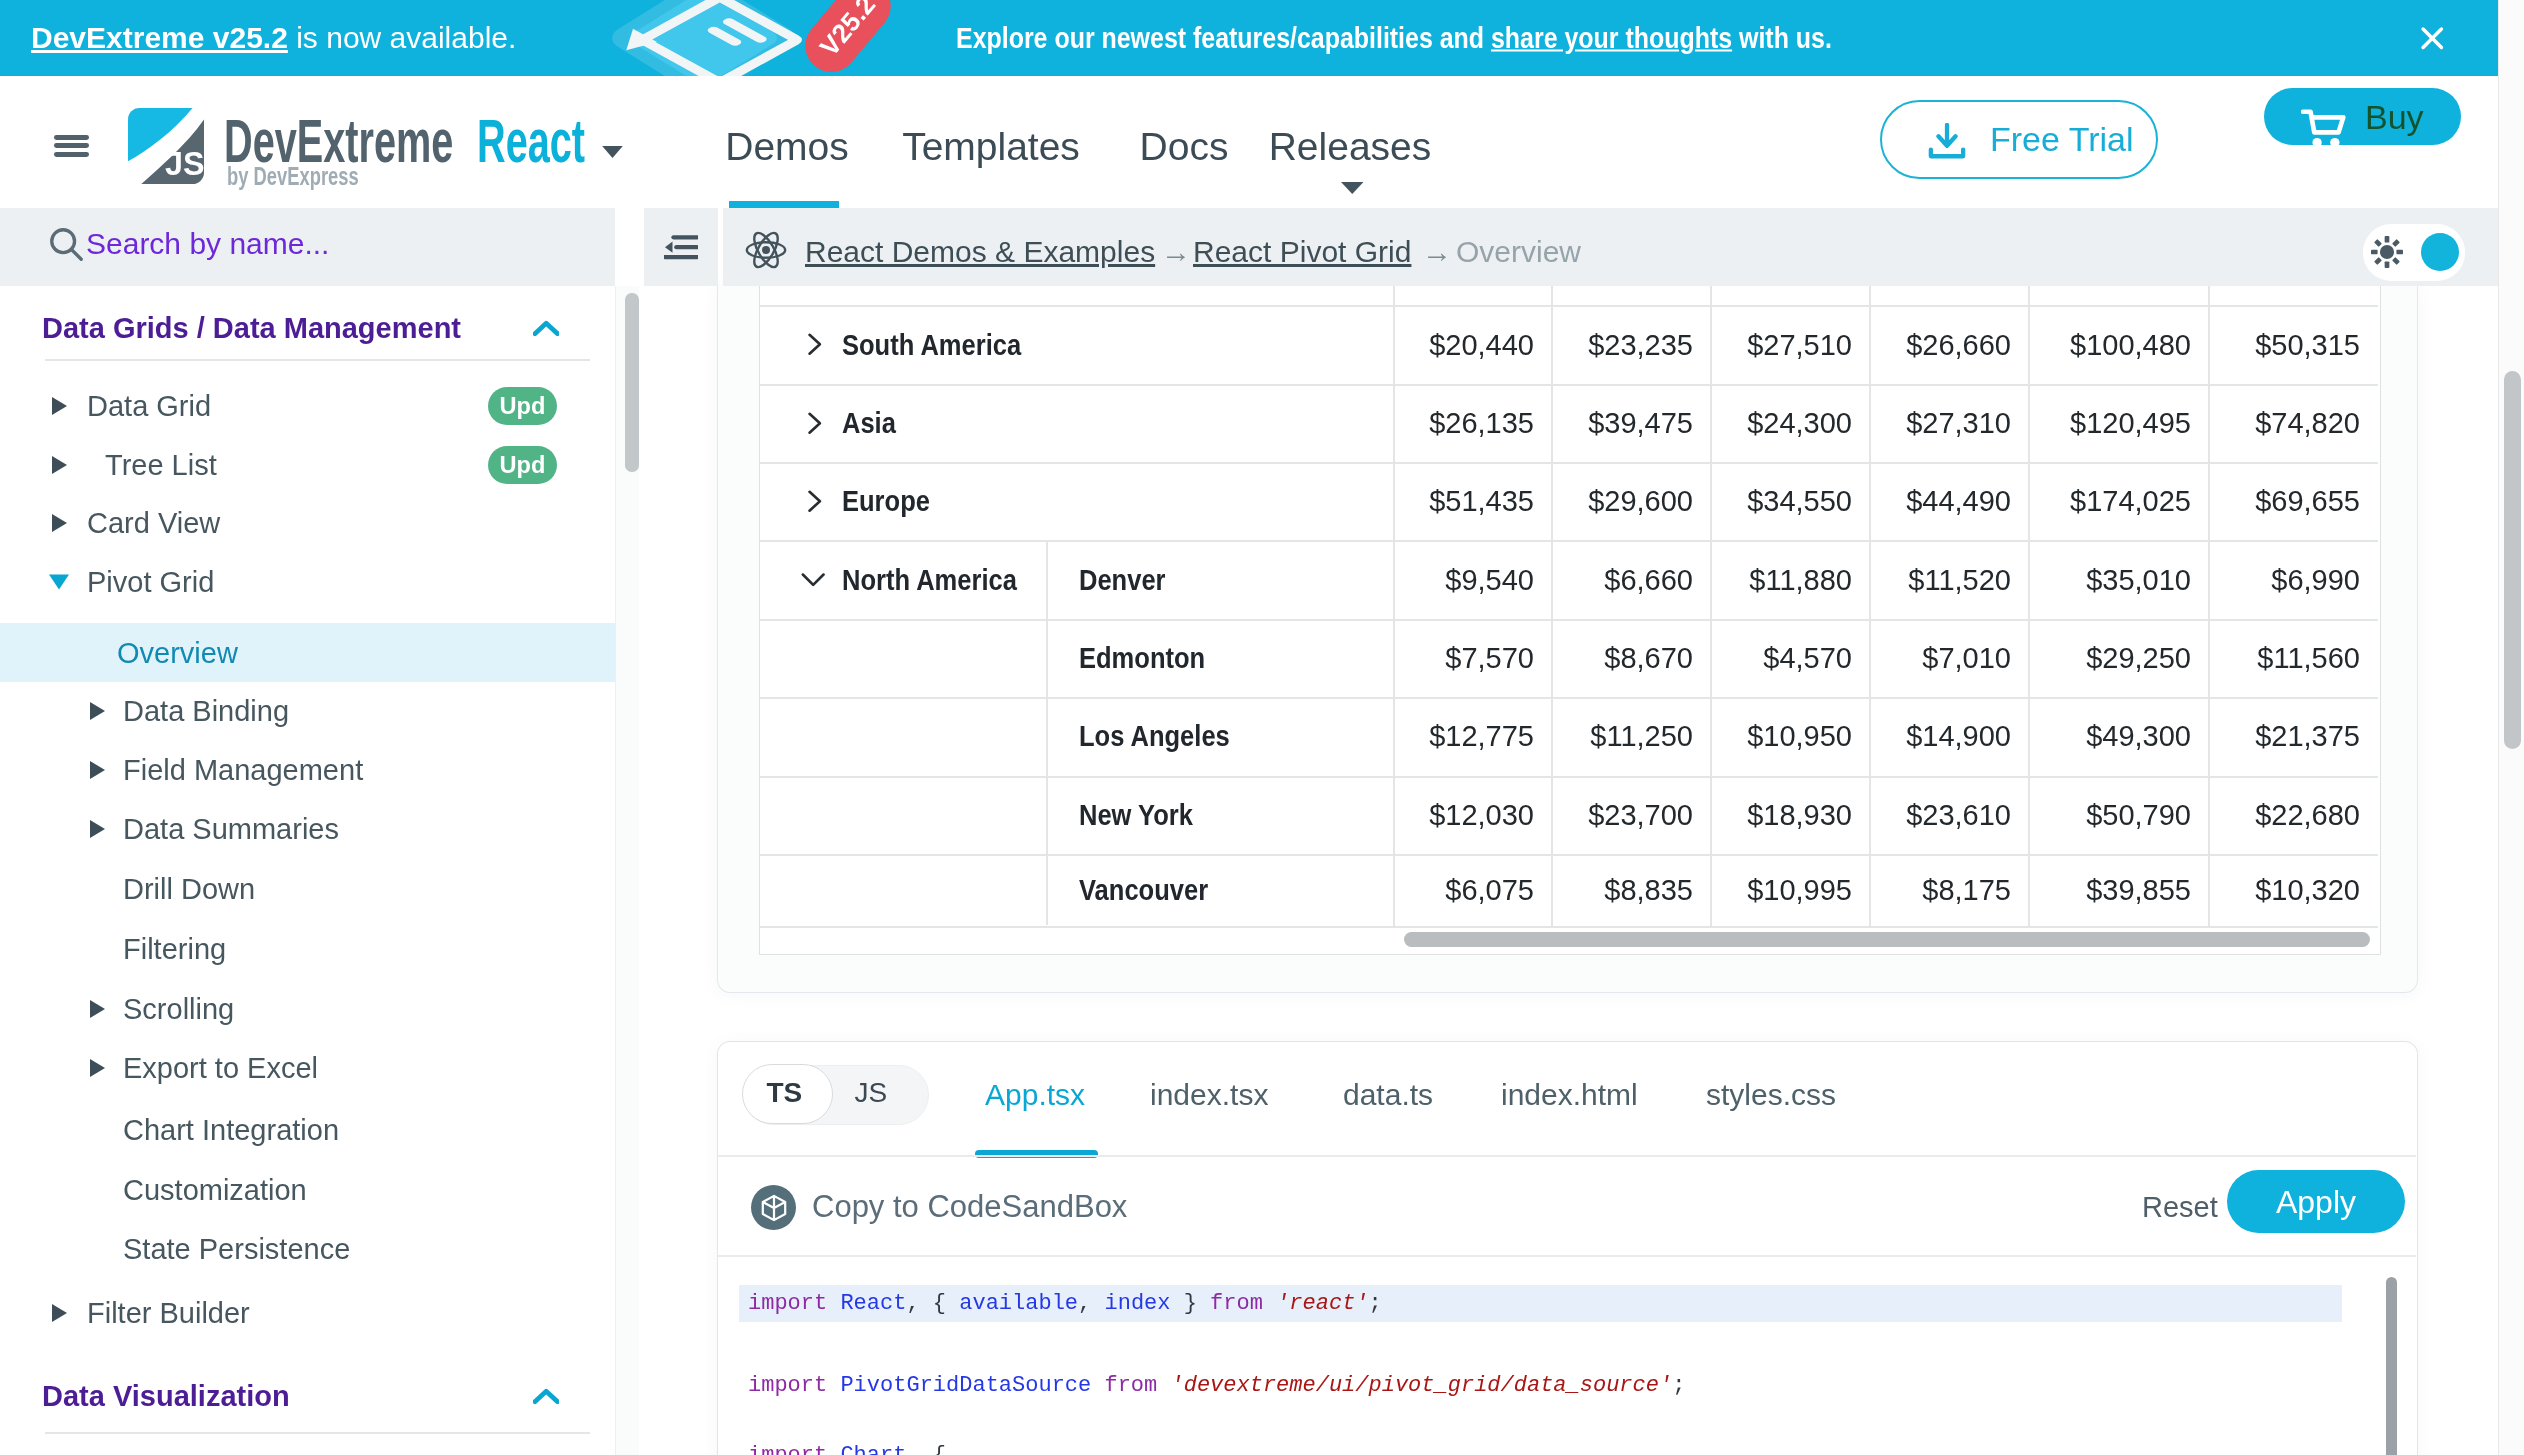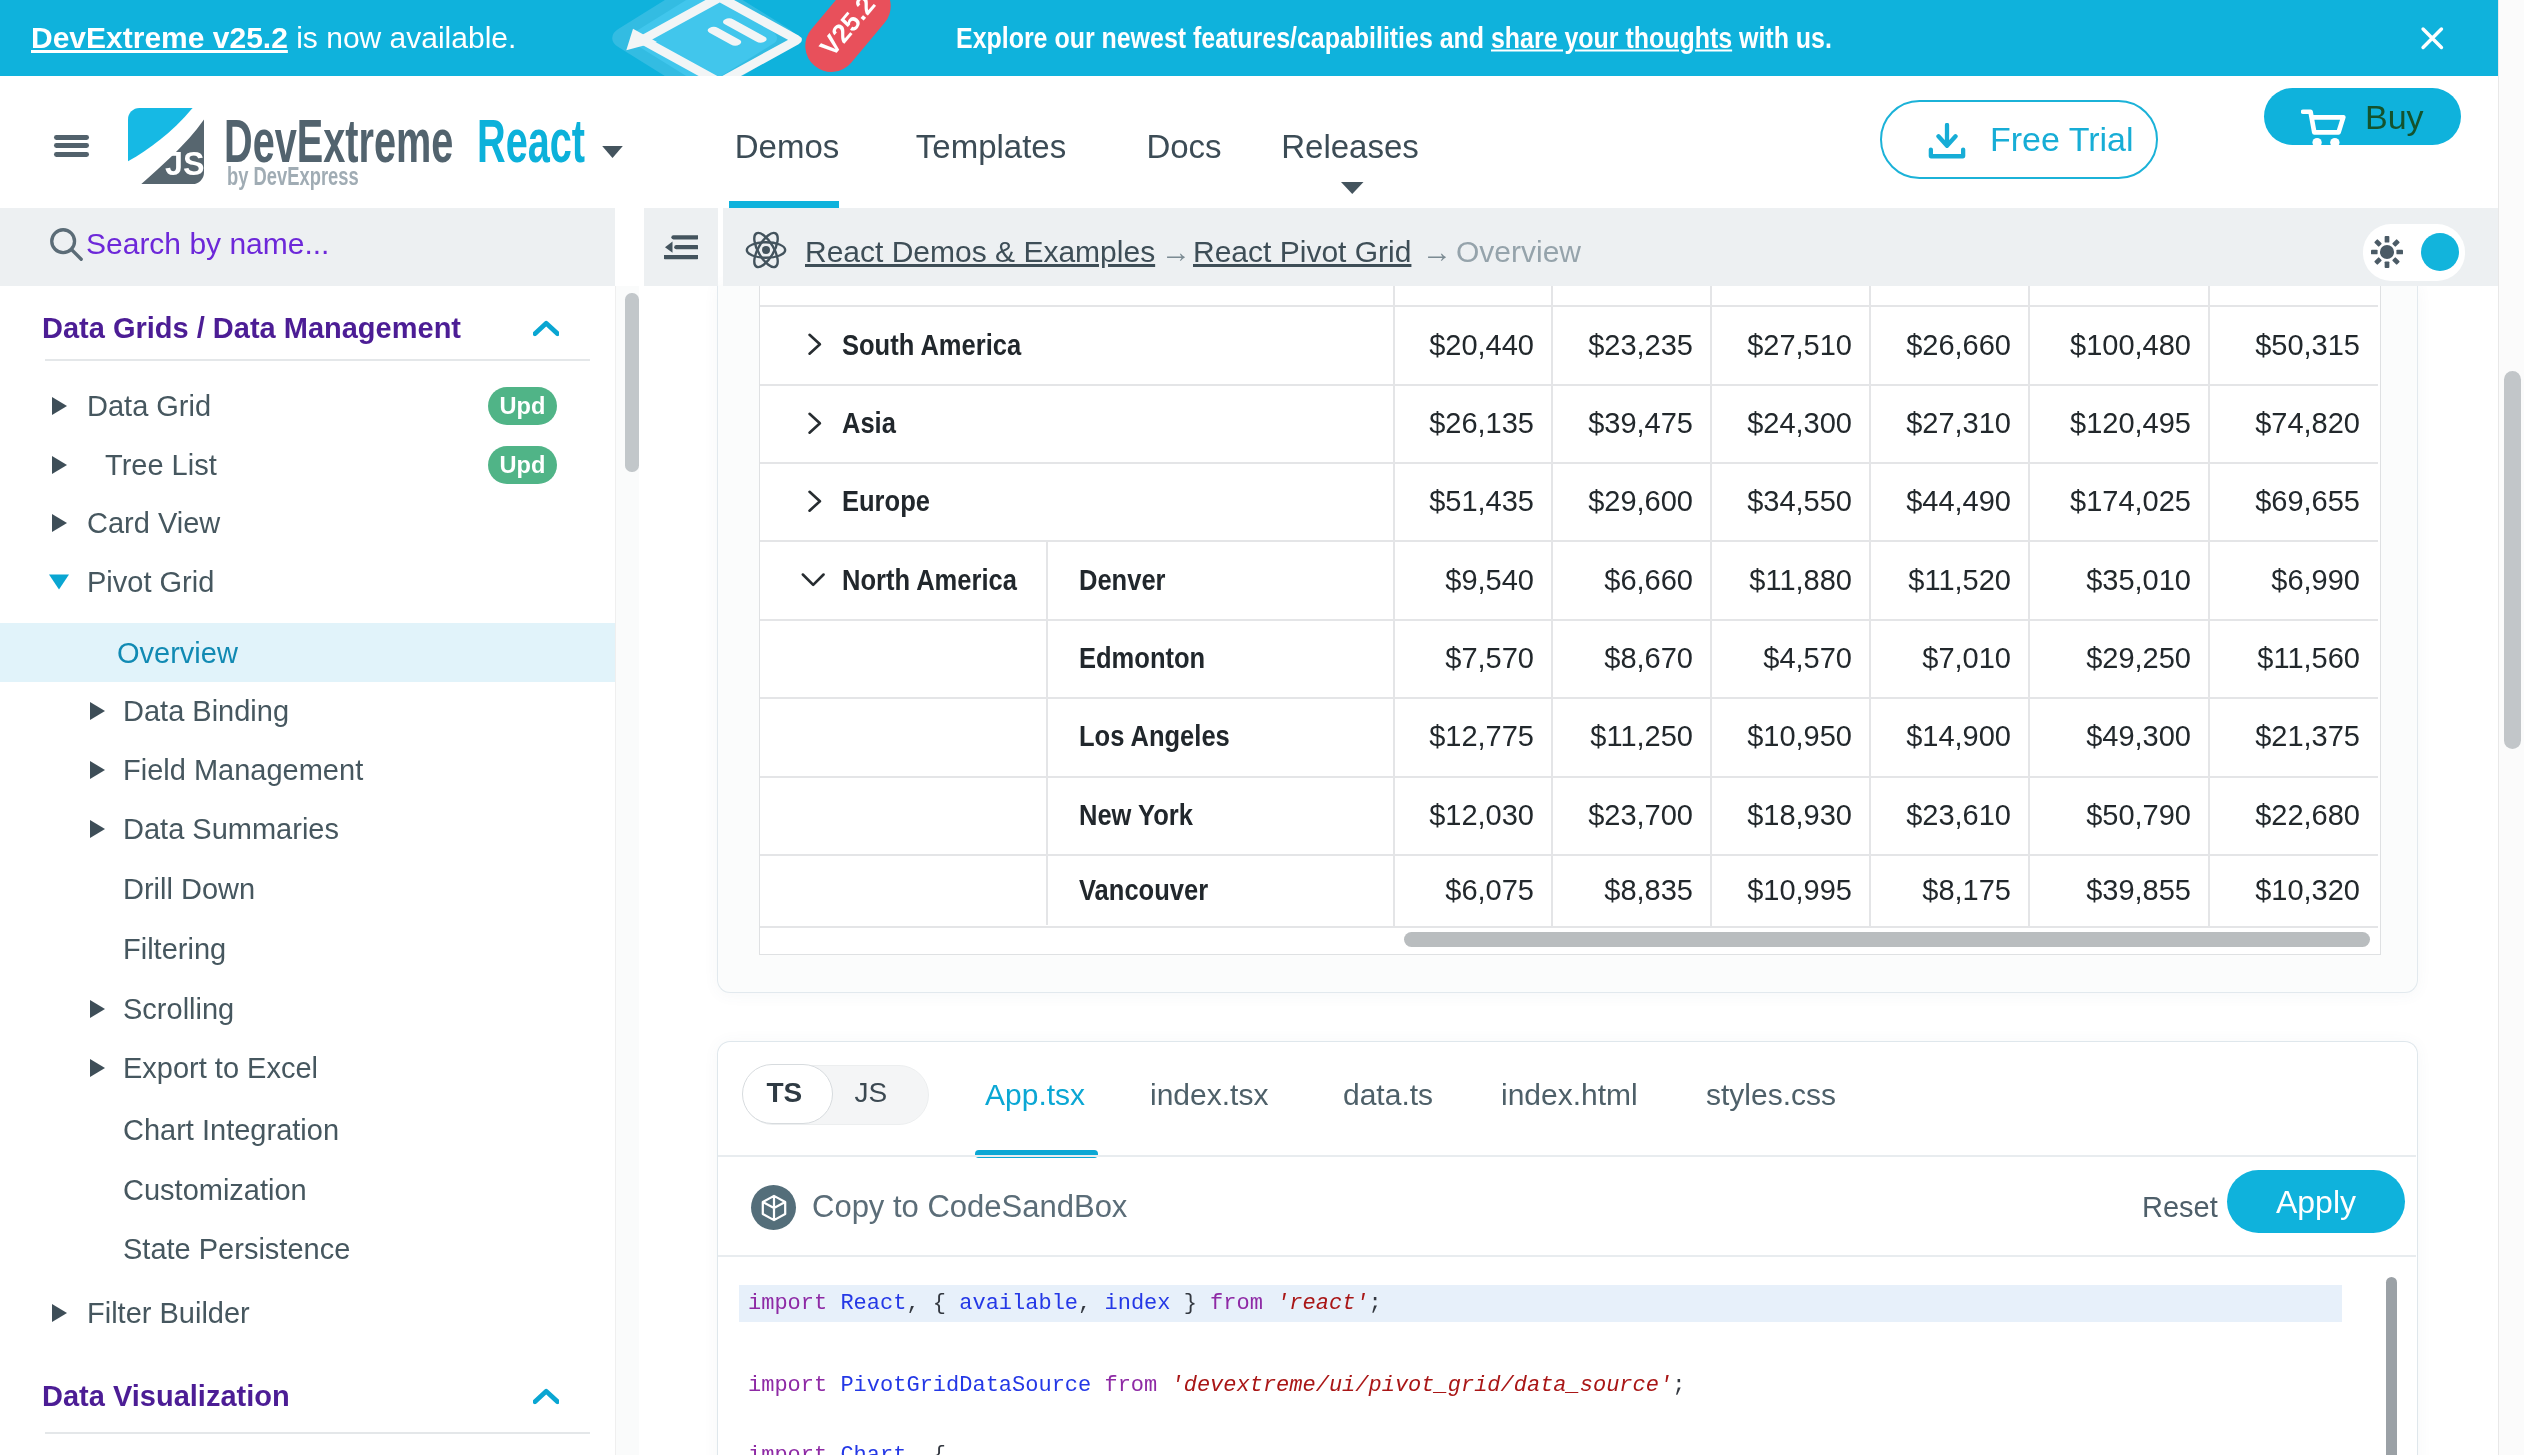--- a/index.html
+++ b/index.html
@@ -11,21 +11,21 @@
 #banner{position:absolute;left:0;top:0;width:2498px;height:76px;background:#0fb2dc;overflow:hidden;color:#fff}
 #banner .t1{position:absolute;left:31px;top:38px;font-size:30px;white-space:nowrap}
 #banner .t2{position:absolute;left:956px;top:38px;font-size:29px;font-weight:600;white-space:nowrap;transform:translateY(-50%) scaleX(.86);transform-origin:left center}
 #bx{position:absolute;left:2420px;top:25.5px;width:24.5px;height:24.5px}
 
 #header{position:absolute;left:0;top:76px;width:2498px;height:132px;background:#fff}
 .hbar{position:absolute;left:54px;width:35px;height:4.7px;border-radius:2.4px;background:#52626c}
 #dxword{position:absolute;left:224px;top:64px;font-size:62px;font-weight:bold;color:#52636e;transform:translateY(-50%) scaleX(.64);transform-origin:left center;letter-spacing:0}
 #byword{position:absolute;left:227px;top:100px;font-size:25.5px;font-weight:bold;color:#a0acb4;transform:translateY(-50%) scaleX(.72);transform-origin:left center}
 #reactword{position:absolute;left:477px;top:64px;font-size:62px;font-weight:bold;color:#0cb1da;transform:translateY(-50%) scaleX(.64);transform-origin:left center}
-.navitem{position:absolute;top:71px;transform:translate(-50%,-50%);font-size:33px;color:#3c4c56}
+.navitem{position:absolute;top:71px;transform:translate(-50%,-50%);font-size:39px;color:#3c4c56}
 #demoline{position:absolute;left:729px;top:125px;width:110px;height:7.6px;background:#0fb2dc}
 #freetrial{position:absolute;left:1880px;top:23.6px;width:278px;height:79px;border:2.8px solid #1bb2d8;border-radius:40px;color:#17add6}
 #freetrial span{position:absolute;left:108px;top:50%;transform:translateY(-50%);font-size:34px;white-space:nowrap}
 #buybtn{position:absolute;left:2264px;top:12px;width:197px;height:57px;border-radius:41px;background:#0fb2dc;color:#14532d}
 #buybtn span{position:absolute;left:101px;top:50%;transform:translateY(-50%);font-size:34px}
 
 #sidebar{position:absolute;left:0;top:208px;width:639px;height:1248px;background:#fff}
 #searchbar{position:absolute;left:0;top:0;width:615px;height:78px;background:#edf0f2}
 #searchbar span{position:absolute;left:86px;top:36px;transform:translateY(-50%);font-size:30px;color:#6d28d9}
 #sgutter{position:absolute;left:615px;top:78px;width:24.5px;height:1170px;background:#fafbfb;border-left:0.9px solid #efefef}

